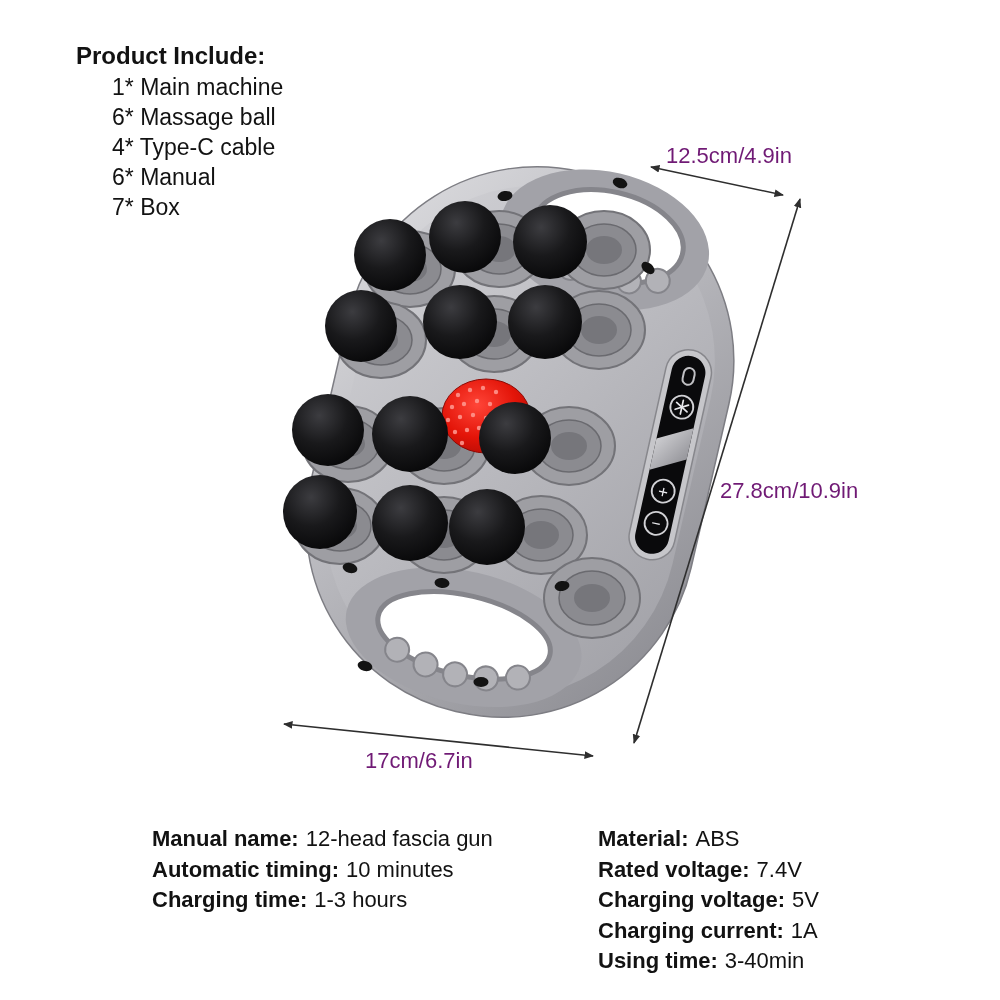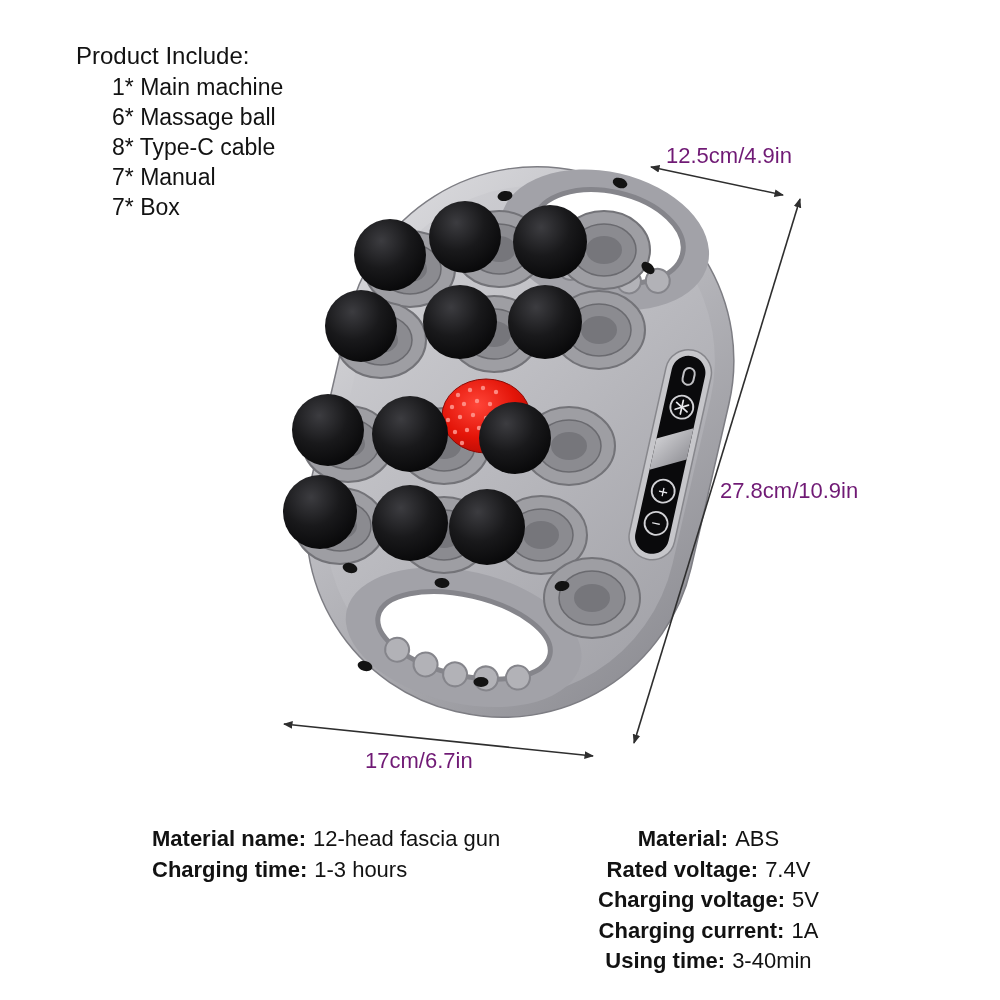--- a/index.html
+++ b/index.html
@@ -2,29 +2,29 @@
 <html><head>
 <meta charset="utf-8">
 <style>
   html,body{margin:0;padding:0;background:#fff;}
   .canvas{
     position:relative;width:1000px;height:1000px;background:#fff;overflow:hidden;
     font-family:"Liberation Sans","DejaVu Sans",sans-serif;color:#121212;
   }
   .art{position:absolute;left:0;top:0;}
   .include{position:absolute;left:76px;top:40px;}
-  .include-title{font-weight:normal;font-size:24px;line-height:32px;}
+  .include-title{font-weight:bold;font-size:24px;line-height:32px;}
   .include-item{font-size:23px;line-height:30px;margin-left:36px;}
   .dim{position:absolute;font-size:22px;white-space:nowrap;color:#701a75;}
   .dim-top{left:666px;top:143px;}
   .dim-right{left:720px;top:478px;}
   .dim-bottom{left:365px;top:748px;}
   .spec-col{position:absolute;top:824px;font-size:22px;line-height:30.5px;white-space:nowrap;}
   .spec-col-left{left:152px;}
-  .spec-col-right{left:598px;text-align:center;}
+  .spec-col-right{left:598px;}
   .spec-label{font-weight:bold;margin-right:7px;}
 </style>
 </head>
 <body>
 
 <div class="canvas">
 
   <svg class="art" width="1000" height="1000" viewBox="0 0 1000 1000">
     <defs>
       <linearGradient id="bodyG" x1="0" y1="0" x2="1" y2="1">
@@ -223,31 +223,32 @@
       <line x1="651" y1="167" x2="783" y2="195" marker-start="url(#ah)" marker-end="url(#ah)"></line>
       <line x1="800" y1="199" x2="634" y2="743" marker-start="url(#ah)" marker-end="url(#ah)"></line>
       <line x1="284" y1="724" x2="593" y2="756" marker-start="url(#ah)" marker-end="url(#ah)"></line>
     </g>
   </svg>
 
   <div class="include">
     <div class="include-title">Product Include:</div>
     <div class="include-item">1* Main machine</div>
     <div class="include-item">6* Massage ball</div>
-    <div class="include-item">8* Type-C cable</div>
-    <div class="include-item">7* Manual</div>
+    <div class="include-item">4* Type-C cable</div>
+    <div class="include-item">6* Manual</div>
     <div class="include-item">7* Box</div>
   </div>
 
   <div class="dim dim-top">12.5cm/4.9in</div>
   <div class="dim dim-right">27.8cm/10.9in</div>
   <div class="dim dim-bottom">17cm/6.7in</div>
 
   <div class="spec-col spec-col-left">
-    <div class="spec-row"><span class="spec-label">Material name:</span><span class="spec-value">12-head fascia gun</span></div>
+    <div class="spec-row"><span class="spec-label">Manual name:</span><span class="spec-value">12-head fascia gun</span></div>
+    <div class="spec-row"><span class="spec-label">Automatic timing:</span><span class="spec-value">10 minutes</span></div>
     <div class="spec-row"><span class="spec-label">Charging time:</span><span class="spec-value">1-3 hours</span></div>
   </div>
   <div class="spec-col spec-col-right">
     <div class="spec-row"><span class="spec-label">Material:</span><span class="spec-value">ABS</span></div>
     <div class="spec-row"><span class="spec-label">Rated voltage:</span><span class="spec-value">7.4V</span></div>
     <div class="spec-row"><span class="spec-label">Charging voltage:</span><span class="spec-value">5V</span></div>
     <div class="spec-row"><span class="spec-label">Charging current:</span><span class="spec-value">1A</span></div>
     <div class="spec-row"><span class="spec-label">Using time:</span><span class="spec-value">3-40min</span></div>
   </div>
 

